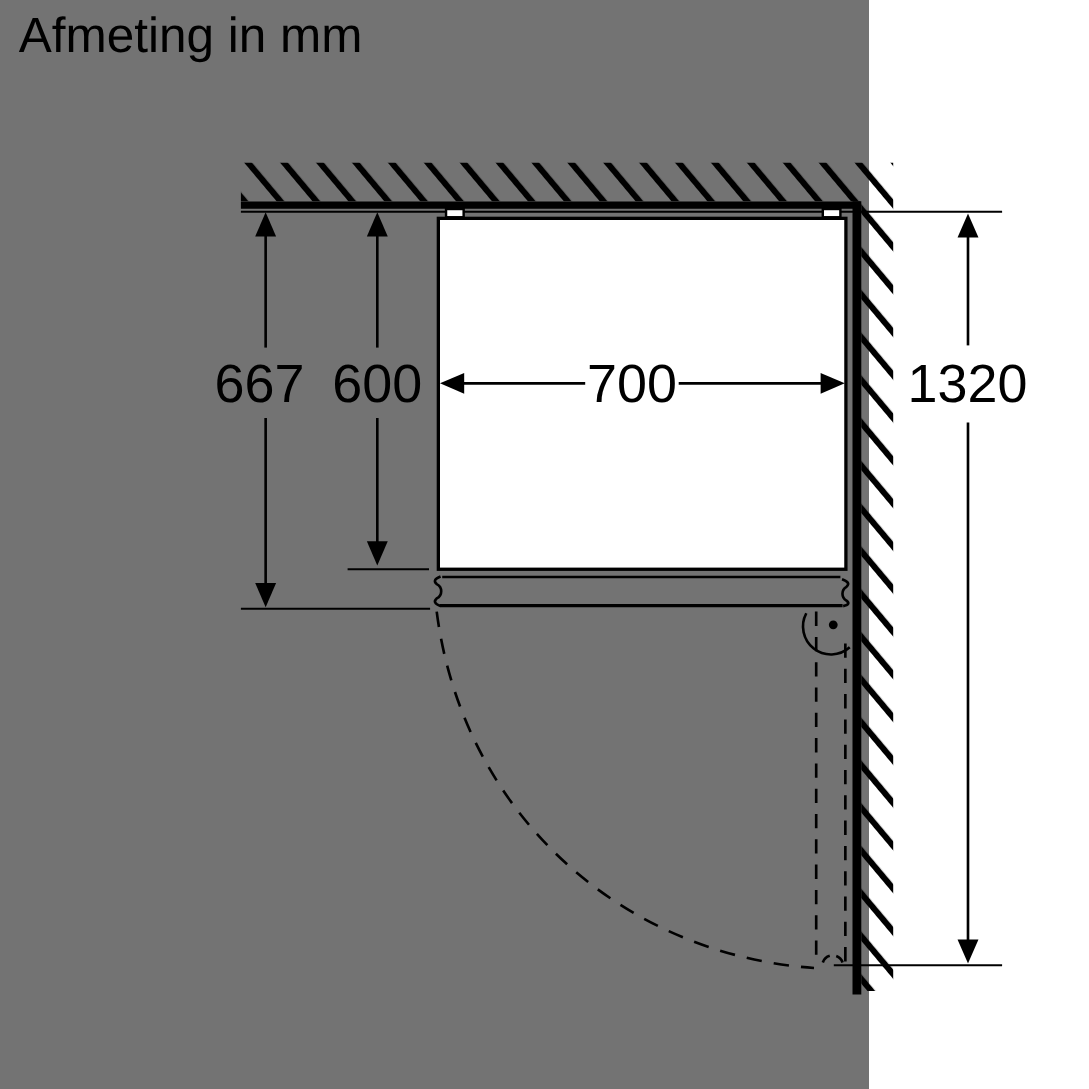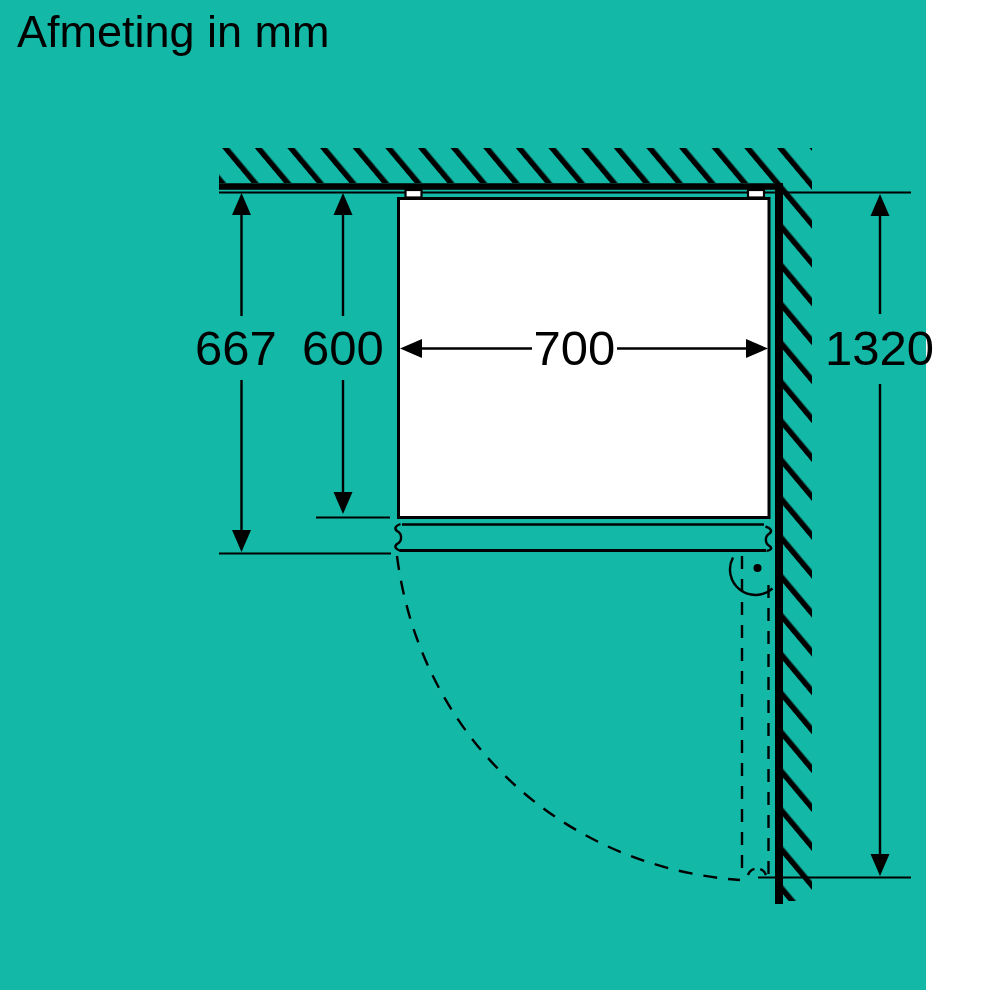--- a/index.html
+++ b/index.html
@@ -5,23 +5,23 @@
   html, body {
     margin: 0;
     padding: 0;
     background: #ffffff;
     width: 990px;
     height: 990px;
     overflow: hidden;
   }
   .stage {
     position: relative;
-    width: 926px;
+    width: 790px;
     height: 990px;
-    background: #14b8a6;
+    background: #737373;
     font-family: "Liberation Sans", sans-serif;
   }
   .title {
     position: absolute;
     left: 17px;
     top: 4px;
     font-size: 45px;
     line-height: 1.25;
     color: #000000;
     font-weight: 400;

